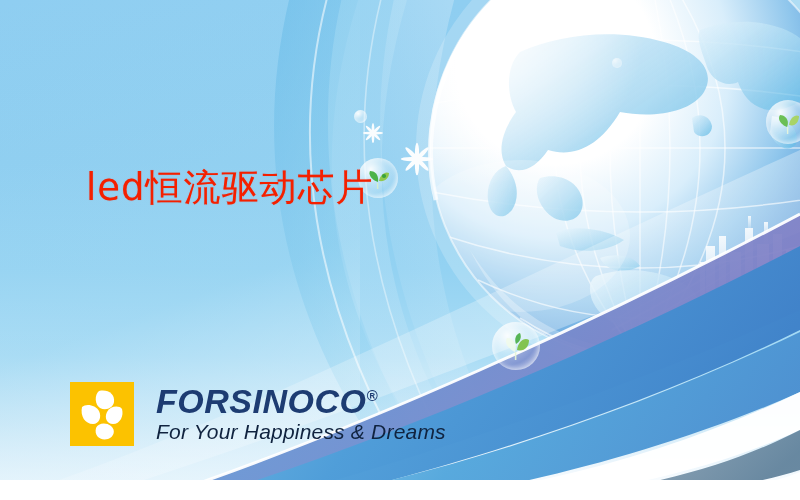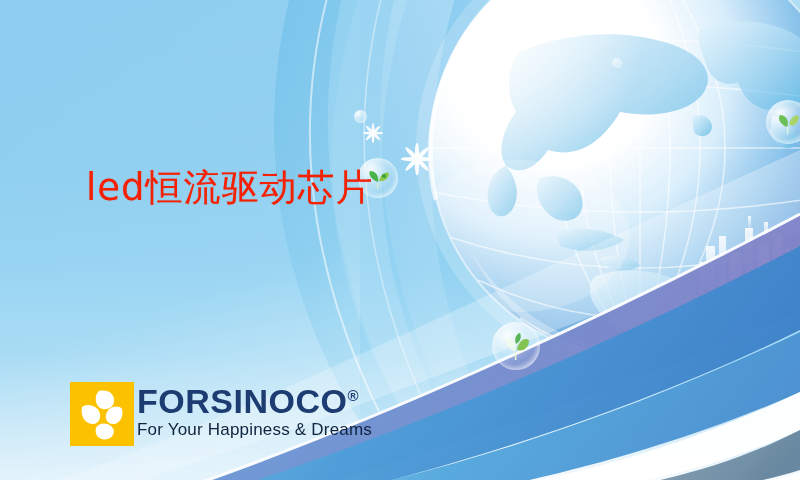--- a/index.html
+++ b/index.html
@@ -90,41 +90,42 @@
   }
   .logo-mark {
     width: 64px;
     height: 64px;
     background: #fcc200;
     position: relative;
     flex: none;
   }
   .logo-mark svg { display: block; }
   .logo-text {
-    margin-left: 3px;
+    margin-left: 22px;
     padding-top: 2px;
+    font-style: italic;
   }
   .logo-word {
     font-family: "Liberation Sans", sans-serif;
     font-weight: bold;
     font-size: 34px;
     color: #1d3c72;
     letter-spacing: 0.5px;
     line-height: 1.02;
     white-space: nowrap;
   }
   .logo-word .reg {
     font-size: 15px;
     vertical-align: super;
     font-weight: bold;
     letter-spacing: 0;
   }
   .logo-tagline {
     font-family: "Liberation Sans", sans-serif;
-    font-size: 17px;
+    font-size: 21px;
     color: #10233f;
     letter-spacing: 0.2px;
     margin-top: 1px;
     white-space: nowrap;
   }
 
   
   .bubble {
     position: absolute;
     border-radius: 50%;

